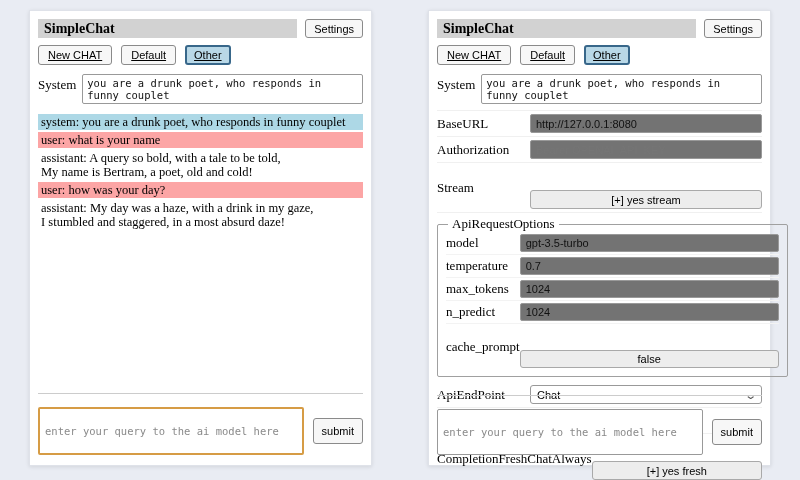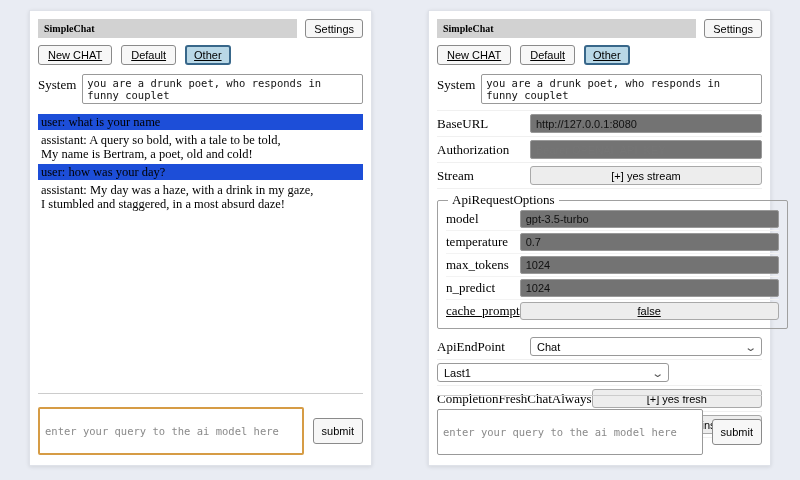--- a/index.html
+++ b/index.html
@@ -19,21 +19,21 @@
     box-shadow: 0 1px 4px rgba(0,0,0,0.10);
     padding: 8px;
   }
   #left-card  { left: 29px; }
   #right-card { left: 428px; }
 
   
   .titlebar { display: flex; gap: 8px; align-items: stretch; }
   .apptitle {
     flex: 1; background: #d2d2d2;
-    font-weight: bold; font-size: 10px;
+    font-weight: bold; font-size: 14px;
     padding: 2px 6px; line-height: 15px;
   }
   .btn {
     font-family: "Liberation Sans", sans-serif;
     font-size: 11px; color: #000;
     background: #f7f7f7;
     border: 1px solid #8a8a8a; border-radius: 3px;
     padding: 1px 8px; line-height: 14px;
     white-space: nowrap; cursor: pointer;
   }
@@ -57,21 +57,21 @@
   }
 
   
   .chat-area { margin-top: 10px; }
   .msg {
     font-size: 12.5px; line-height: 1.12;
     padding: 1px 3px; margin-bottom: 2px;
     white-space: pre-line;
   }
   .msg.system { background: #add8e6; }
-  .msg.user   { background: #1d4ed8; }
+  .msg.user   { background: #fca5a5; }
   .msg.assistant { background: #ffffff; }
 
   
   .settings-area { margin-top: 6px; border-top: 1px solid #f0f0f0; }
   .srow {
     display: flex; justify-content: space-between; align-items: center;
     padding: 3px 0; border-bottom: 1px solid #f0f0f0;
     font-size: 13px;
   }
   .ctrl { width: 232px; }
@@ -80,40 +80,40 @@
     font-size: 11px; color: #111;
     border: 1px solid #999; border-radius: 2px;
     height: 19px; padding: 2px 5px; outline: none;
     background: #737373;
   }
   .btn-ctrl {
     font-family: "Liberation Sans", sans-serif;
     font-size: 11px;
     background: #ededed;
     border: 1px solid #a9a9a9; border-radius: 3px;
-    height: 19px; padding: 0 5px; cursor: pointer;
+    height: 19px; padding: 0 5px; cursor: pointer; margin-top: 24px;
   }
   .select-ctrl {
     font-family: "Liberation Sans", sans-serif;
     font-size: 11px;
     background: #fff;
     border: 1px solid #999; border-radius: 3px;
     height: 19px; padding: 0 6px;
     display: flex; align-items: center; justify-content: space-between;
     cursor: pointer;
     text-align: right;
   }
   .chevron { color: #555; font-size: 11px; line-height: 8px; transform: scaleX(1.4); }
   fieldset.aro {
     border: 1px solid #a0a0a0; border-radius: 2px;
     margin: 3px 0 5px 0; padding: 0 8px 6px 8px;
   }
   fieldset.aro legend { font-size: 13px; padding: 0 4px; margin-left: 2px; }
   fieldset.aro .srow { padding: 2px 0; border-bottom: 1px solid #f3f3f3; }
-  fieldset.aro .srow:last-child { border-bottom: none; text-decoration: underline; }
+  fieldset.aro .srow:last-child { border-bottom: none; }
   fieldset.aro .ctrl { width: 259px; }
   fieldset.aro .text-ctrl, fieldset.aro .btn-ctrl { height: 18px; }
 
   
   .querybar { position: absolute; left: 8px; right: 8px; bottom: 10px; }
   .querybar .sep { border: none; border-top: 1px solid #ccc; margin: 0 0 13px 0; }
   .query-row { display: flex; gap: 9px; align-items: stretch; }
   .query-input {
     flex: 1;
     font-family: "DejaVu Sans Mono", monospace;
@@ -139,20 +139,21 @@
     <button class="btn session-btn">Default</button>
     <button class="btn session-btn active">Other</button>
   </div>
 
   <div class="system-row">
     <span class="system-label">System</span>
     <textarea class="system-input" style="">you are a drunk poet, who responds in funny couplet</textarea>
   </div>
 
   <div class="chat-area">
+    <div class="msg system">system: you are a drunk poet, who responds in funny couplet</div>
     <div class="msg user">user: what is your name</div>
     <div class="msg assistant">assistant: A query so bold, with a tale to be told,
 My name is Bertram, a poet, old and cold!</div>
     <div class="msg user">user: how was your day?</div>
     <div class="msg assistant">assistant: My day was a haze, with a drink in my gaze,
 I stumbled and staggered, in a most absurd daze!</div>
   </div>
 
   <div class="querybar">
     <hr class="sep">

